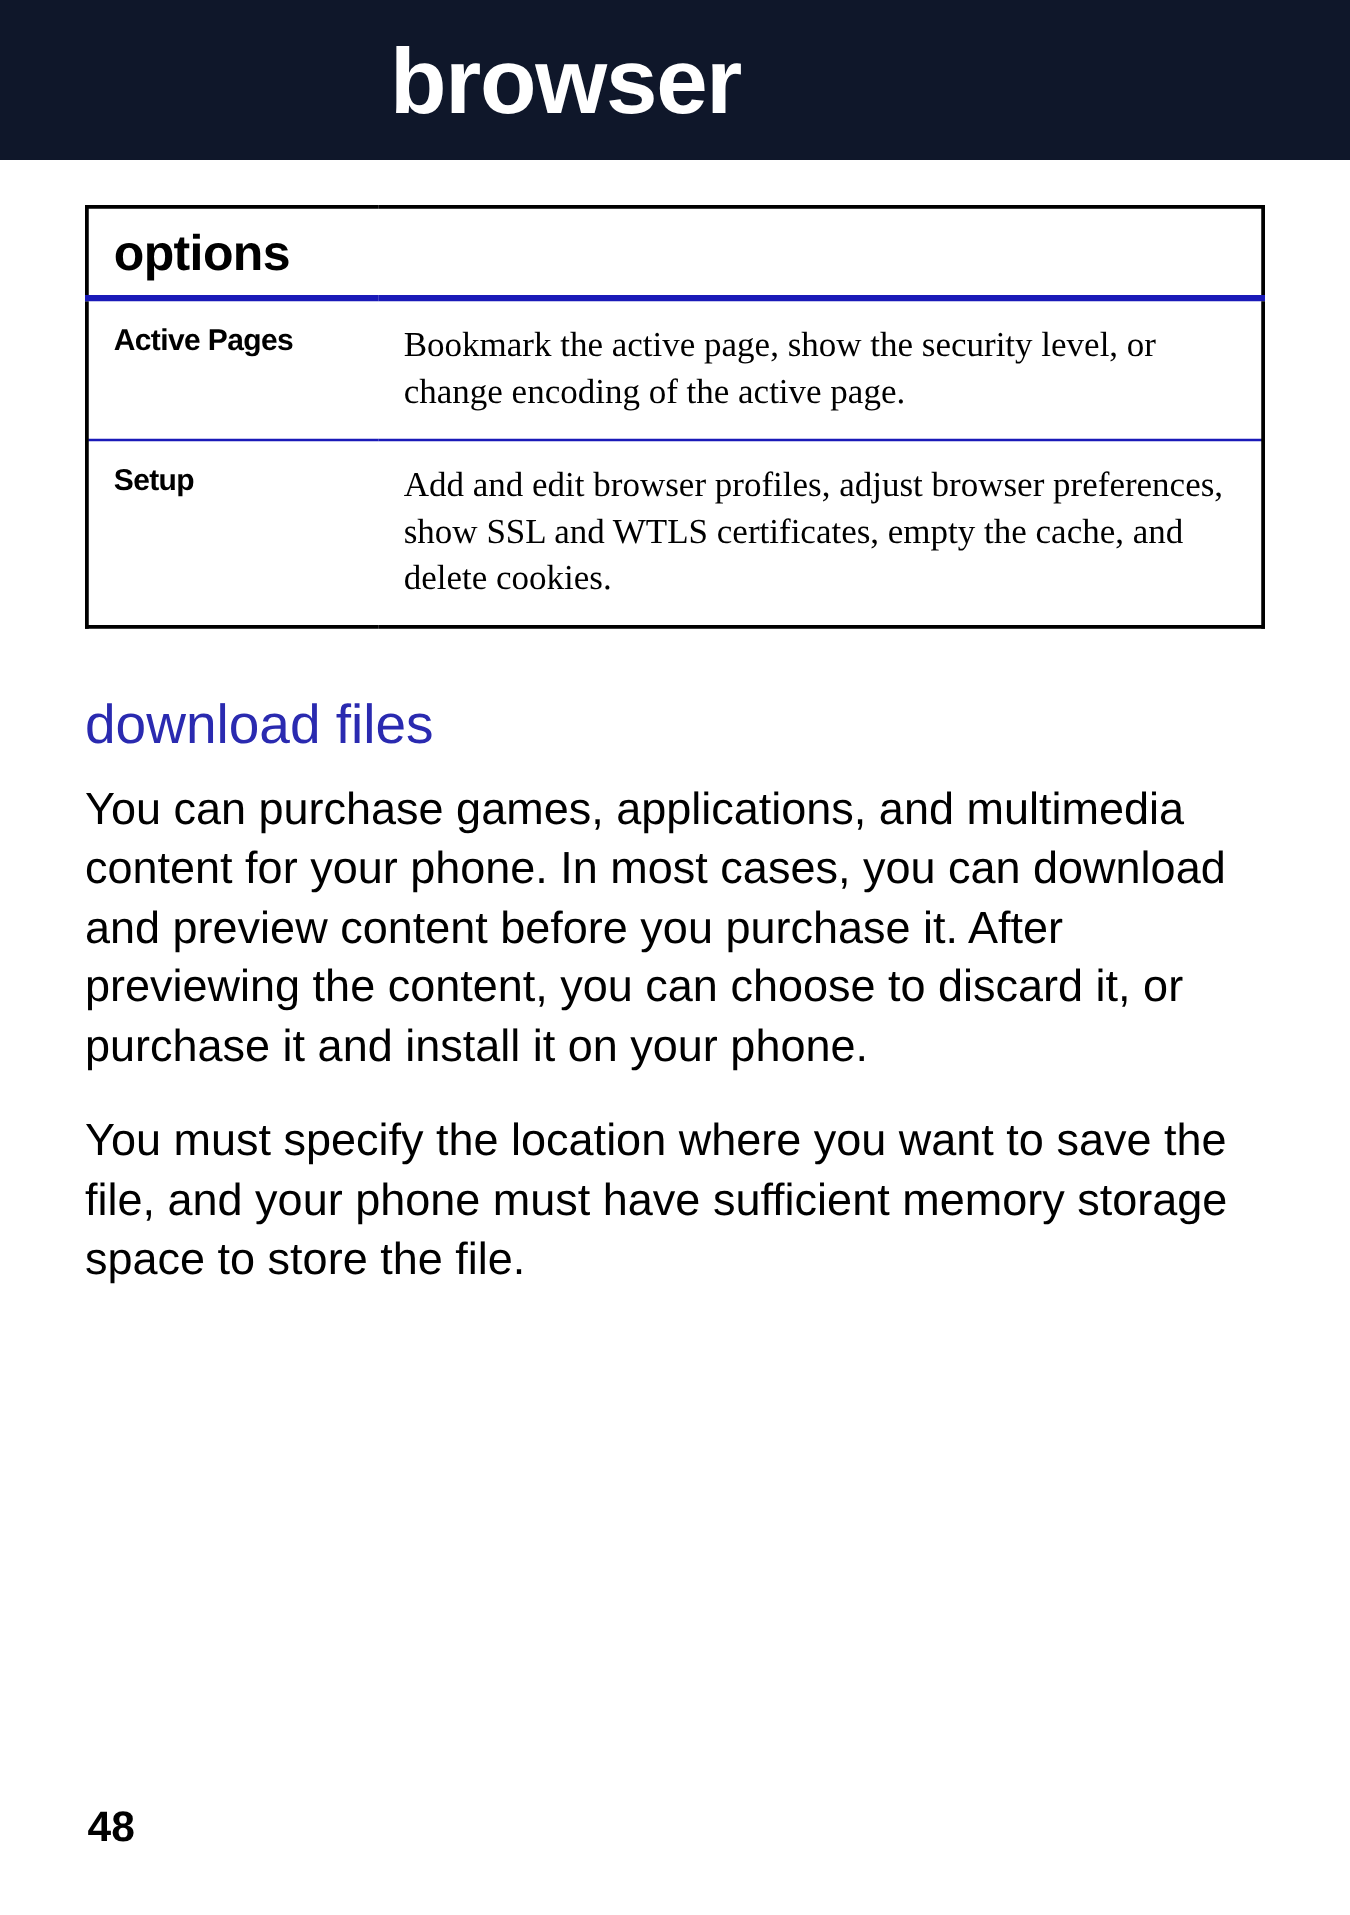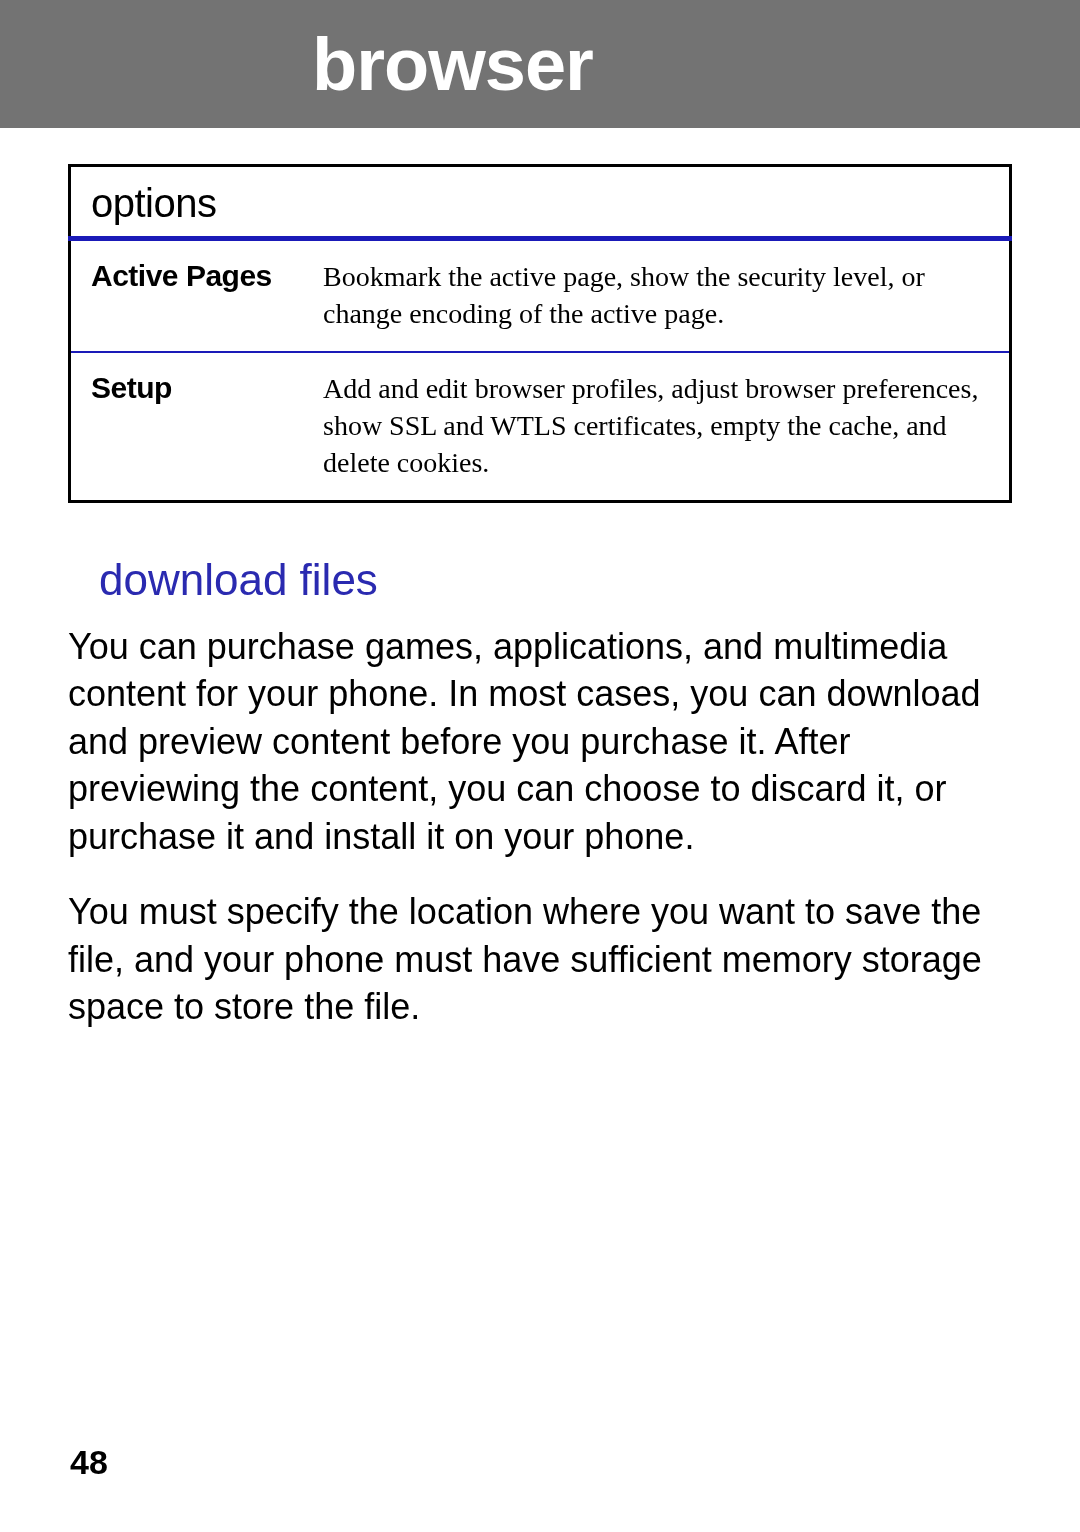--- a/index.html
+++ b/index.html
@@ -10,21 +10,21 @@
     body {
       width: 1080px;
       height: 1532px;
       background: #ffffff;
       font-family: Arial, Helvetica, sans-serif;
       position: relative;
     }
     .header-band {
       width: 100%;
       height: 128px;
-      background: #737373;
+      background: #0f172a;
       display: flex;
       align-items: center;
       padding-left: 312px;
     }
     .header-title {
       color: #ffffff;
       font-size: 74px;
       font-weight: bold;
       letter-spacing: -1px;
     }
@@ -35,54 +35,53 @@
       border: 3px solid #000000;
       border-collapse: collapse;
       width: 100%;
     }
     .options-header-row td {
       padding: 14px 20px 10px 20px;
       border-bottom: 5px solid #1a1ab8;
     }
     .options-header {
       font-size: 40px;
-      font-weight: normal;
+      font-weight: bold;
       font-family: Arial, Helvetica, sans-serif;
       letter-spacing: -0.5px;
     }
     .options-row td {
       padding: 18px 20px 18px 20px;
       border-top: 2px solid #1a1ab8;
       vertical-align: top;
     }
     .option-label {
       font-family: "Arial Narrow", Arial, sans-serif;
       font-weight: bold;
-      font-size: 30px;
+      font-size: 24px;
       font-stretch: condensed;
       letter-spacing: -0.5px;
       width: 192px;
       display: inline-block;
     }
     .option-desc {
       font-size: 28px;
       line-height: 1.32;
       font-family: Liberation Serif, serif;
     }
     .options-row td:first-child {
       width: 200px;
     }
     .section-heading {
       color: #2a2ab0;
       font-size: 44px;
       font-weight: normal;
       margin-top: 52px;
       margin-bottom: 18px;
       font-family: Arial, Helvetica, sans-serif;
-      margin-left: 31px;
     }
     .body-para {
       font-size: 36px;
       line-height: 1.32;
       margin-bottom: 28px;
       font-family: Arial, Helvetica, sans-serif;
     }
     .page-number {
       position: absolute;
       bottom: 50px;

